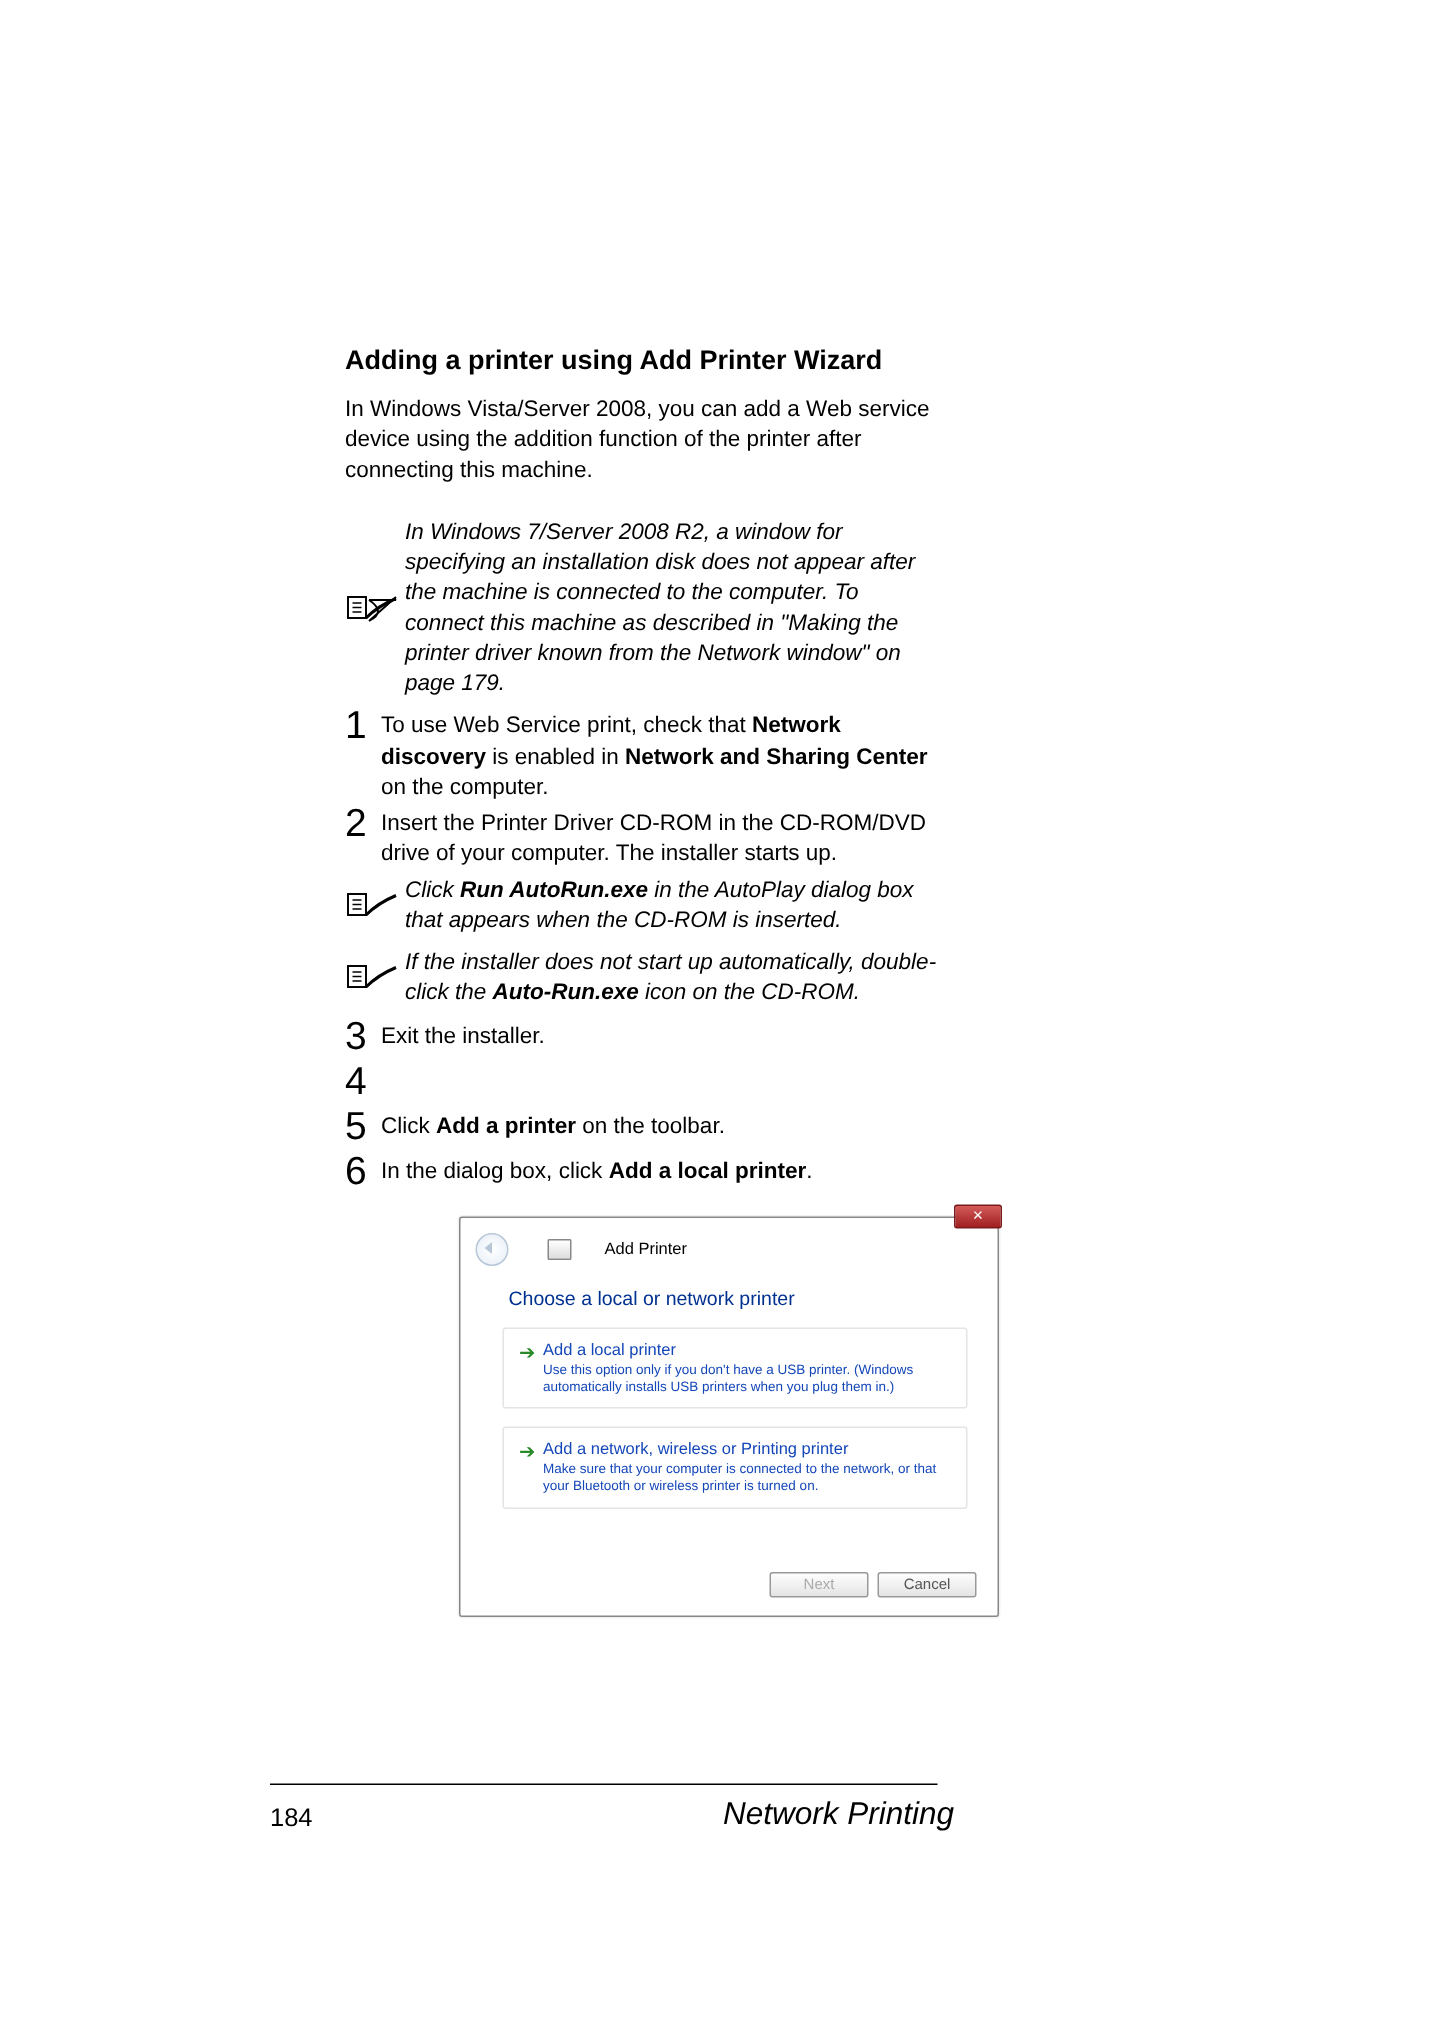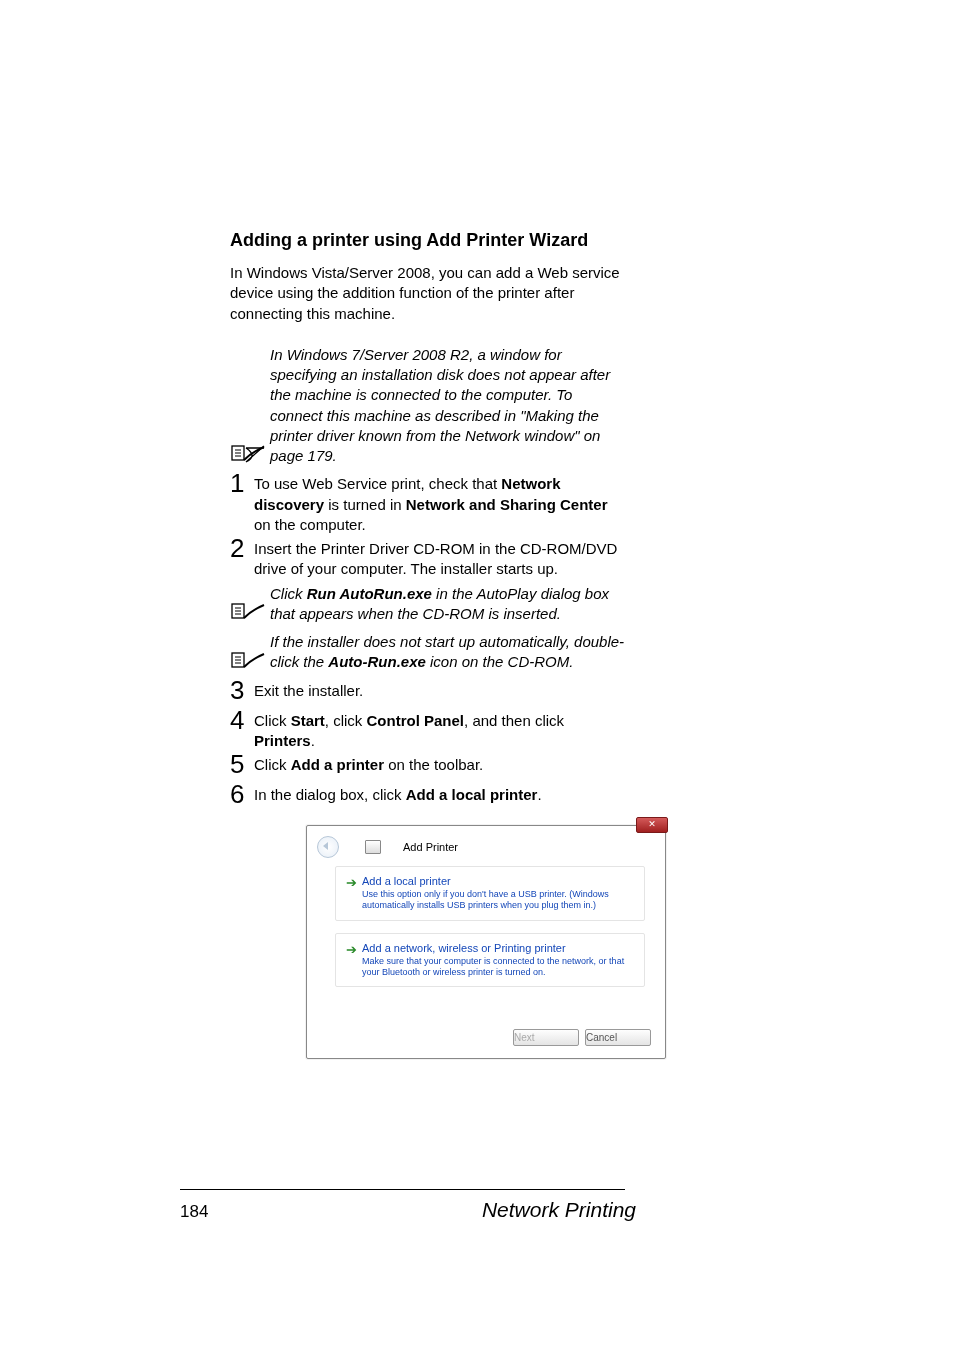--- a/index.html
+++ b/index.html
@@ -21,21 +21,21 @@
     font-weight: bold;
     margin-bottom: 12px;
   }
   .body-text {
     font-size: 15px;
     line-height: 1.35;
     margin-bottom: 21px;
   }
   .note-row {
     display: flex;
-    align-items: flex-end;
+    align-items: center;
     margin-top: 2px;
     margin-bottom: 8px;
   }
   .note-icon {
     flex: 0 0 40px;
     width: 40px;
     height: 24px;
     margin-right: 0px;
   }
   .note-text {
@@ -161,20 +161,21 @@
   .dialog-buttons {
     display: flex;
     justify-content: flex-end;
     gap: 6px;
     padding: 30px 14px 4px 0;
   }
   .dlg-btn {
     font-size: 10px;
     padding: 2px 0;
     width: 64px;
+    text-align: center;
     border: 1px solid #999;
     border-radius: 2px;
     background: linear-gradient(#fefefe, #e4e4e4);
     color: #555;
   }
   .dlg-btn.disabled { color: #aaa; }
 
   
   .footer-rule {
     position: absolute;
@@ -216,21 +217,21 @@
         <path d="M16 6 L34 6 M16 6 Q28 14 16 20 M16 20 L34 4" fill="none" stroke="#000" stroke-width="1.3"></path>
         <path d="M14 18 Q22 10 34 5" fill="none" stroke="#000" stroke-width="2"></path>
       </svg>
     </div>
     <div class="note-text">In Windows 7/Server 2008 R2, a window for specifying an installation disk does not appear after the machine is connected to the computer. To connect this machine as described in "Making the printer driver known from the Network window" on page 179.</div>
   </div>
 
   <div class="step-row">
     <div class="step-num">1</div>
     <div class="step-text">
-      <span>To use Web Service print, check that </span><span class="b">Network discovery</span><span> is turned in </span><span class="b">Network and Sharing Center</span><span> on the computer.</span>
+      <span>To use Web Service print, check that </span><span class="b">Network discovery</span><span> is enabled in </span><span class="b">Network and Sharing Center</span><span> on the computer.</span>
     </div>
   </div>
 
   <div class="step-row">
     <div class="step-num">2</div>
     <div class="step-text">Insert the Printer Driver CD-ROM in the CD-ROM/DVD drive of your computer. The installer starts up.</div>
   </div>
 
   <div class="note-row">
     <div class="note-icon">
@@ -262,23 +263,20 @@
     </div>
   </div>
 
   <div class="step-row">
     <div class="step-num">3</div>
     <div class="step-text">Exit the installer.</div>
   </div>
 
   <div class="step-row">
     <div class="step-num">4</div>
-    <div class="step-text">
-      <span>Click </span><span class="b">Start</span><span>, click </span><span class="b">Control Panel</span><span>, and then click </span><span class="b">Printers</span><span>.</span>
-    </div>
   </div>
 
   <div class="step-row">
     <div class="step-num">5</div>
     <div class="step-text">
       <span>Click </span><span class="b">Add a printer</span><span> on the toolbar.</span>
     </div>
   </div>
 
   <div class="step-row">
@@ -289,20 +287,21 @@
   </div>
 
   <div class="dialog-wrap">
     <div class="dialog-close">✕</div>
     <div class="dialog-box">
       <div class="dialog-header">
         <div class="back-circle"></div>
         <div class="printer-mini"></div>
         <div>Add Printer</div>
       </div>
+      <div class="dialog-title-main">Choose a local or network printer</div>
 
       <div class="option-block">
         <div class="option-arrow">➔</div>
         <div class="option-title">Add a local printer</div>
         <div class="option-desc">Use this option only if you don't have a USB printer. (Windows automatically installs USB printers when you plug them in.)</div>
       </div>
 
       <div class="option-block">
         <div class="option-arrow">➔</div>
         <div class="option-title">Add a network, wireless or Printing printer</div>

